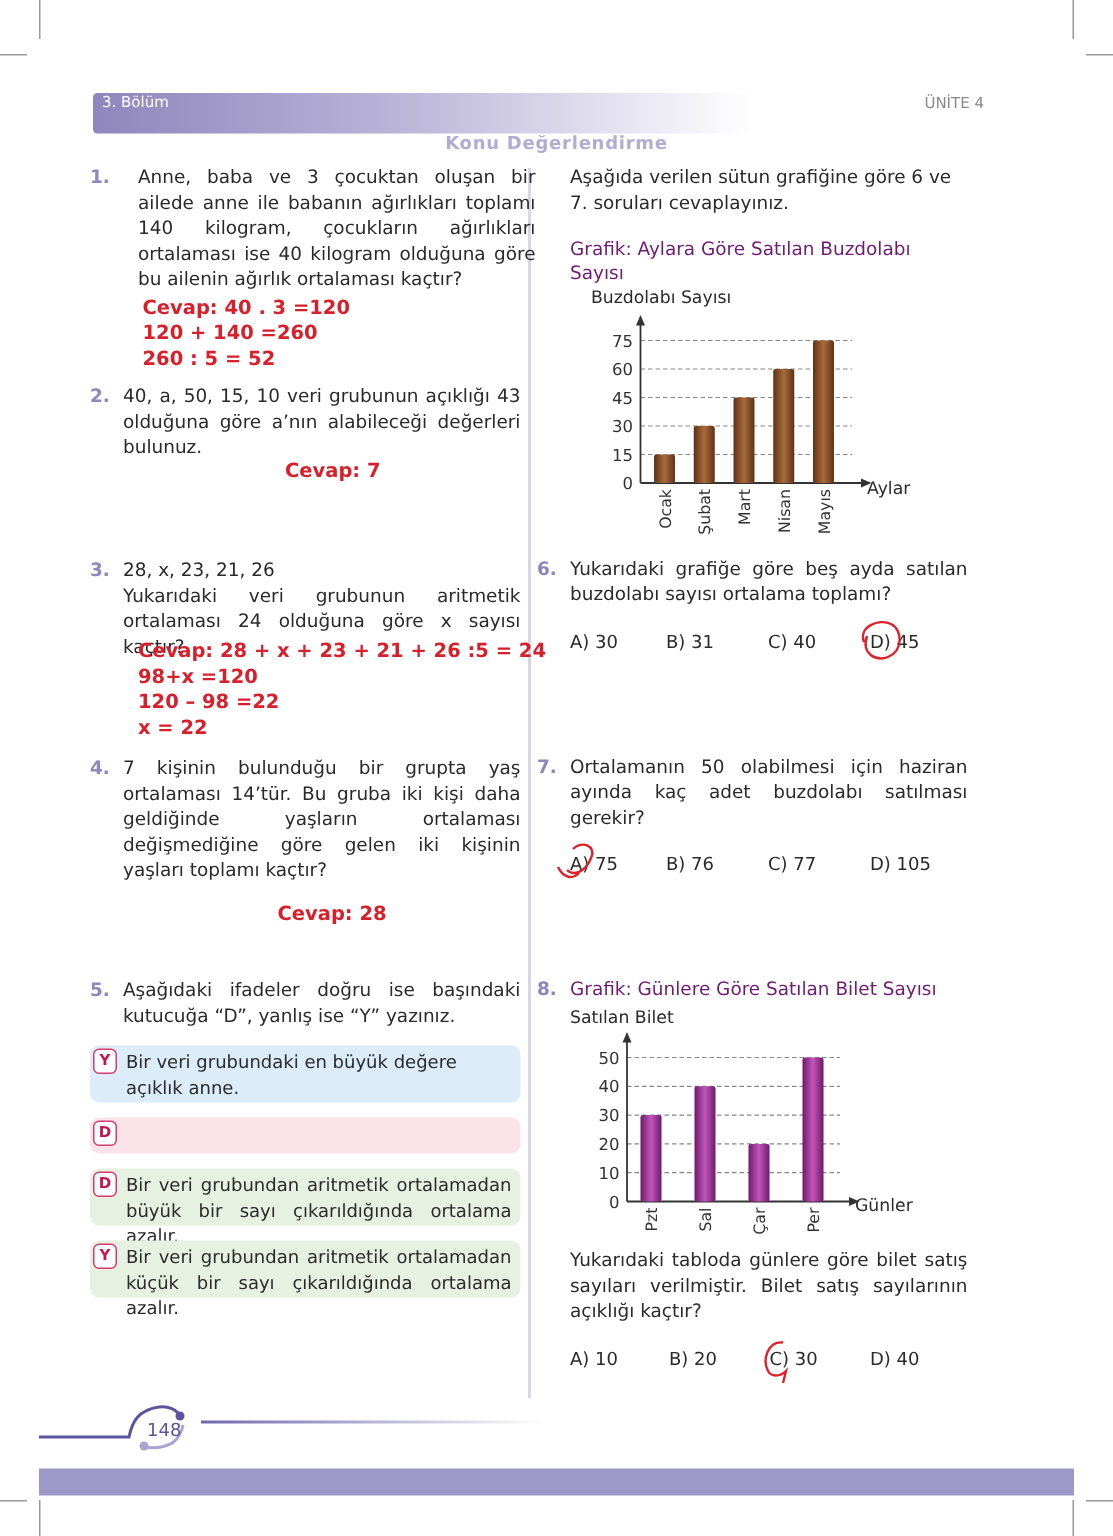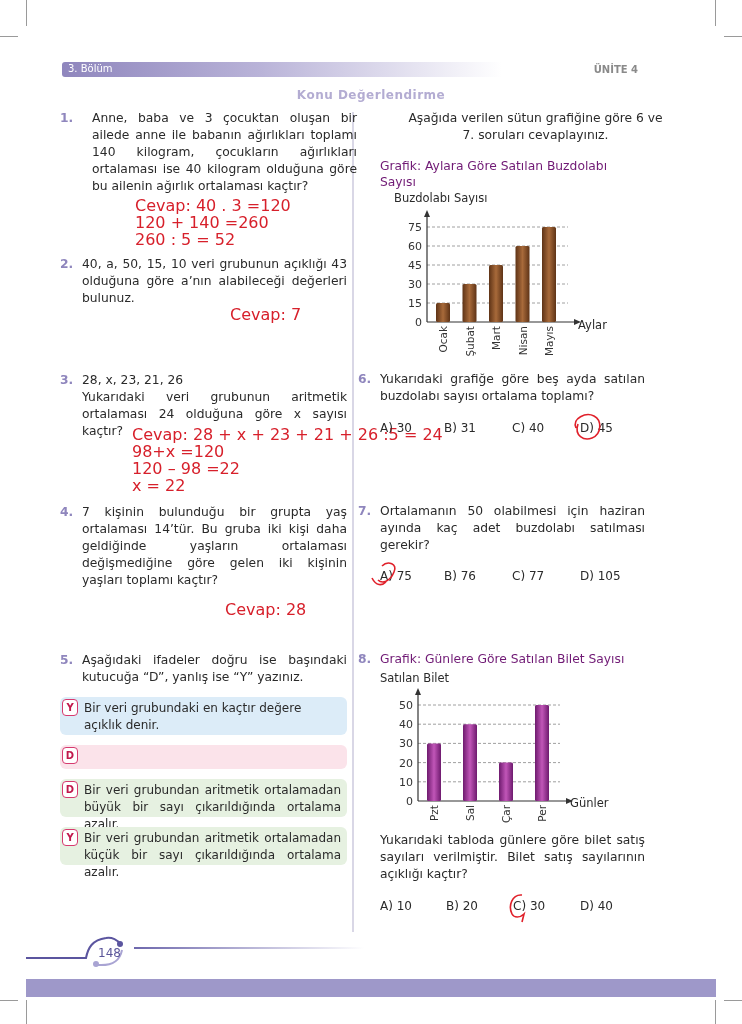--- a/index.html
+++ b/index.html
@@ -1,30 +1,30 @@
 <!DOCTYPE html>
 <html><head>
 <meta charset="utf-8">
 <style>
   html, body { margin: 0; padding: 0; }
   body { width: 742px; height: 1024px; background: #ffffff; position: relative; overflow: hidden;
          font-family: "DejaVu Sans", sans-serif; color: #2a2a2a; }
   .abs { position: absolute; }
   .crop { position: absolute; background: #9a9a9a; }
-  .header-bar { left: 62px; top: 62px; width: 440px; height: 15px; border-radius: 3px 0 0 3px;
+  .header-bar { left: 62px; top: 62px; width: 440px; height: 27px; border-radius: 3px 0 0 3px;
     background: linear-gradient(to right, #8f86bd 0%, #b9b3d8 45%, #ffffff 100%); }
   .header-bar span { position: absolute; left: 6px; top: 1px; font-size: 10px; color: #fff; }
-  .unit { right: 104px; top: 64px; font-size: 10px; color: #8a8a8a; font-weight: bold; }
+  .unit { right: 86px; top: 64px; font-size: 10px; color: #8a8a8a; }
   .section-title { left: 0; width: 742px; top: 88px; text-align: center; font-weight: bold; font-size: 12px;
     color: #b3acd2; letter-spacing: 0.5px; }
   .divider { left: 352px; top: 112px; width: 2px; height: 820px; background: #d9d7e6; }
   .q { font-size: 12.3px; line-height: 17px; }
   .qnum { position: absolute; color: #8f86bd; font-weight: bold; }
   .qtext { position: absolute; text-align: justify; }
-  .ans { position: absolute; color: #d7202b; font-weight: normal; font-size: 16px; line-height: 17px; margin-left: 40px; }
+  .ans { position: absolute; color: #d7202b; font-weight: bold; font-size: 13px; line-height: 17px; }
   .box { position: absolute; left: 60px; width: 287px; border-radius: 6px; font-size: 12px; line-height: 17px; padding: 3px 6px 3px 24px; box-sizing: border-box; }
   .box .mark { position: absolute; left: 2px; top: 2px; width: 14px; height: 15px; border: 1.5px solid #d63a6f;
     border-radius: 4px; font-weight: bold; font-size: 10px; color: #c0184b; text-align: center; line-height: 15px; background: #fff; }
   .blue { background: #dcecf8; }
   .pink { background: #fbe3ea; }
   .green { background: #e6f1e1; }
   .chart-title { position: absolute; color: #701a75; font-size: 12.3px; line-height: 16px; }
   .opt { position: absolute; font-size: 12px; }
   .footer-bar { left: 26px; top: 979px; width: 690px; height: 18px; background: #9e98c9; }
   .page-num { left: 98px; top: 946px; font-size: 12px; color: #5a5599; }
@@ -79,35 +79,35 @@
   <div class="ans" style="left:185px;top:601px">Cevap: 28</div>
 </div>
 
 <div class="q">
   <span class="qnum" style="left:60px;top:652px">5.</span>
   <div class="qtext" style="left:82px;top:652px;width:265px">Aşağıdaki ifadeler doğru ise başındaki kutucuğa “D”, yanlış ise “Y” yazınız.</div>
 </div>
 
 <div class="box blue" style="top:697px;height:38px">
   <span class="mark">Y</span>
-  <span>Bir veri grubundaki en kaçtır değere açıklık denir.</span>
+  <span>Bir veri grubundaki en büyük değere açıklık anne.</span>
 </div>
 <div class="box pink" style="top:745px;height:24px">
   <span class="mark">D</span>
 </div>
 <div class="box green" style="top:779px;height:38px;text-align:justify">
   <span class="mark">D</span>
   <span>Bir veri grubundan aritmetik ortalamadan büyük bir sayı çıkarıldığında ortalama azalır.</span>
 </div>
 <div class="box green" style="top:827px;height:38px;text-align:justify">
   <span class="mark">Y</span>
   <span>Bir veri grubundan aritmetik ortalamadan küçük bir sayı çıkarıldığında ortalama azalır.</span>
 </div>
 
-<div class="q qtext" style="left:403px;top:110px;width:265px;text-align:center">Aşağıda verilen sütun grafiğine göre 6 ve 7. soruları cevaplayınız.</div>
+<div class="q qtext" style="left:380px;top:110px;width:265px;text-align:left">Aşağıda verilen sütun grafiğine göre 6 ve 7. soruları cevaplayınız.</div>
 
 <div class="chart-title" style="left:380px;top:158px;width:250px">Grafik: Aylara Göre Satılan Buzdolabı Sayısı</div>
 
 <svg class="abs" style="left:380px;top:190px" width="240" height="170" id="chart1">
   <text x="14" y="12" font-size="11.5" fill="#2a2a2a">Buzdolabı Sayısı</text>
   <text x="198" y="139" font-size="11.5" fill="#2a2a2a">Aylar</text>
 <defs>
       <linearGradient id="gchart1" x1="0" x2="1">
         <stop offset="0" stop-color="#5e3316"></stop>
         <stop offset="0.5" stop-color="#a86a3a"></stop>

